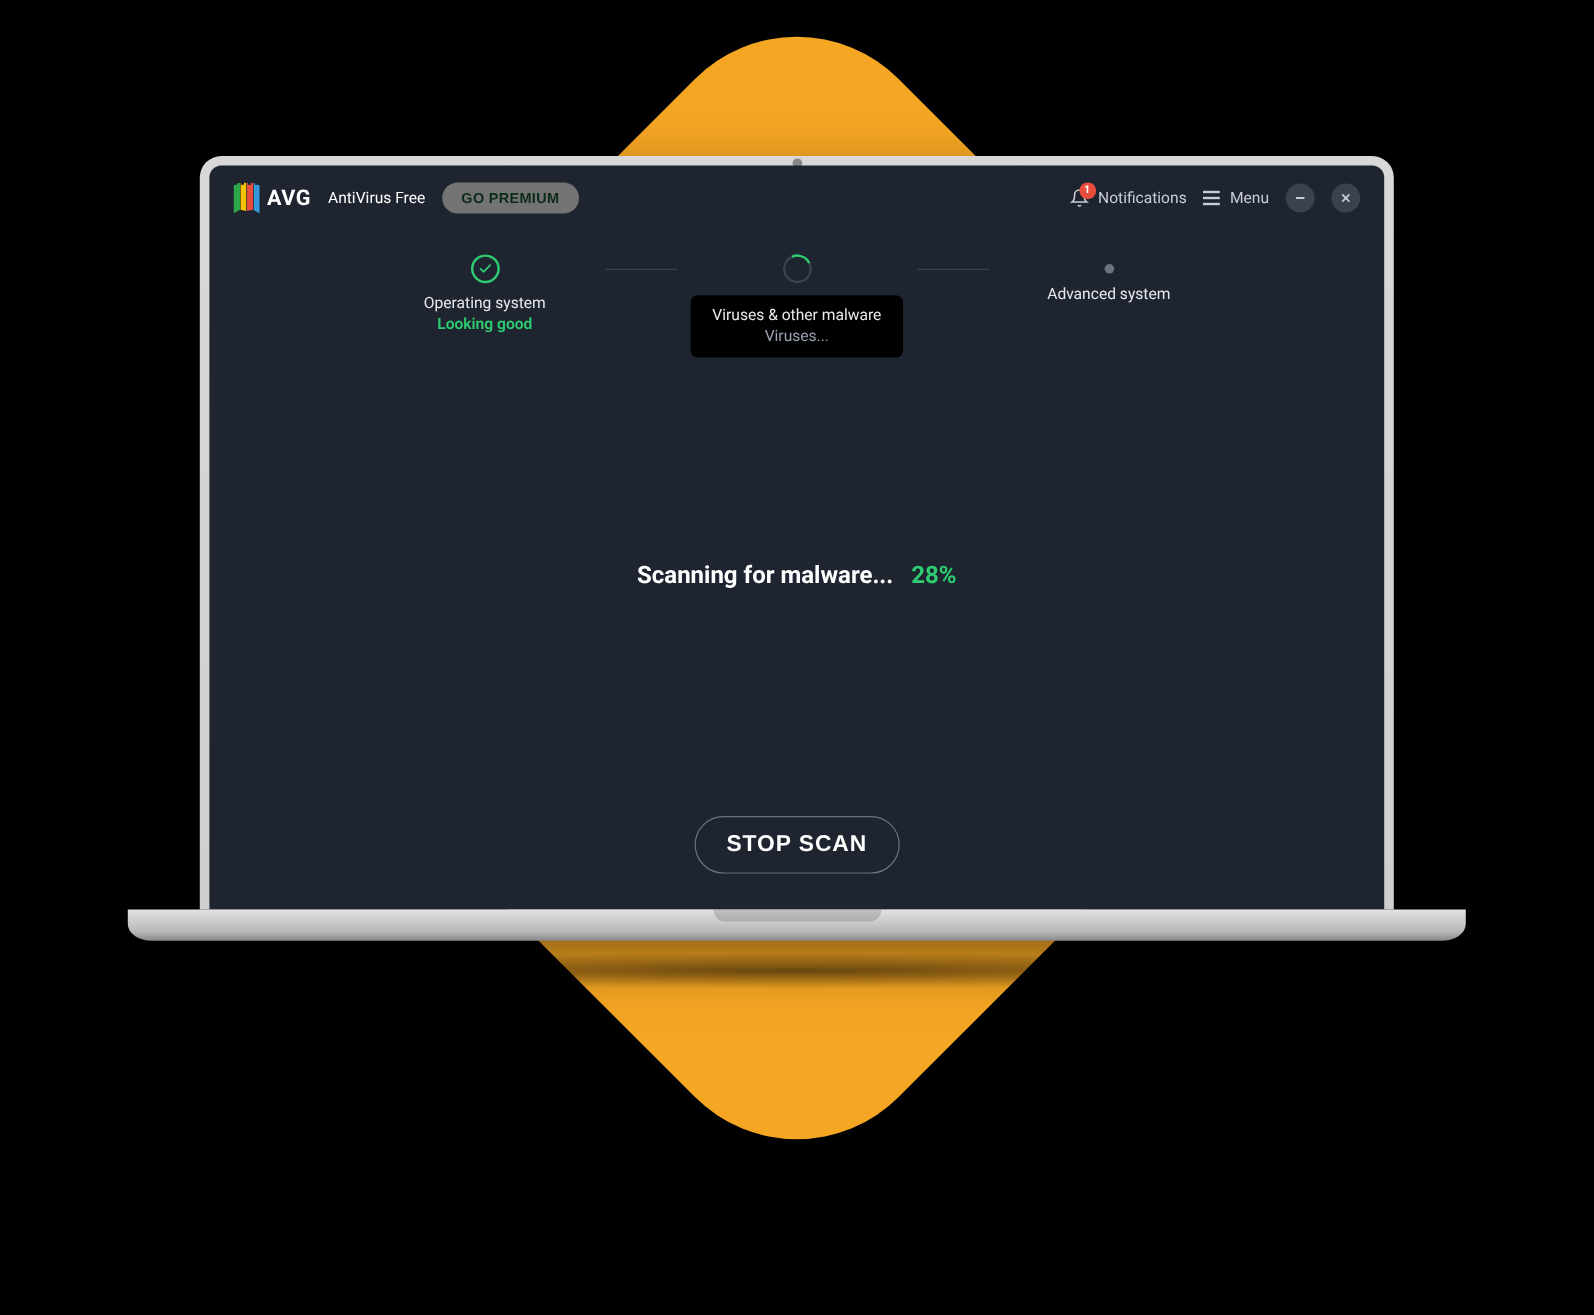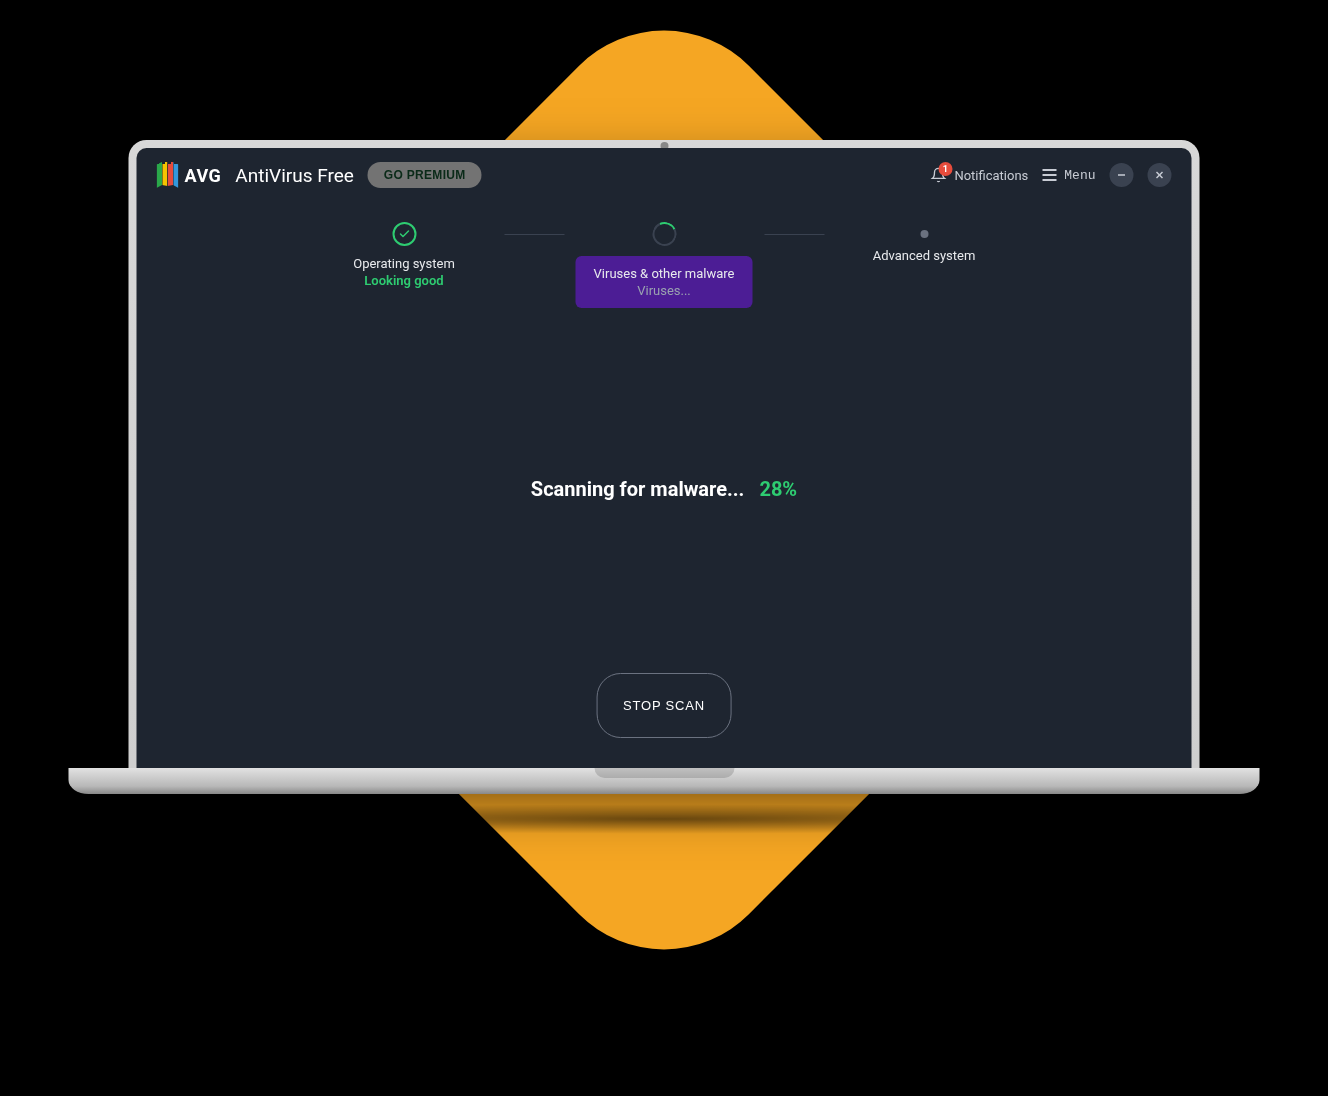--- a/index.html
+++ b/index.html
@@ -17,24 +17,24 @@
   height: 720px;
   background: #f5a623;
   transform: rotate(45deg);
   border-radius: 120px;
   top: 130px;
   left: 50%;
   margin-left: -360px;
 }
 .laptop {
   position: absolute;
-  top: 140px;
+  top: 130px;
   left: 50%;
   transform: translateX(-50%);
-  width: 1071px;
+  width: 995px;
 }
 .screen-bezel {
   background: linear-gradient(180deg, #d8d8d8 0%, #cfcfcf 100%);
   border-radius: 18px 18px 0 0;
   padding: 8px 8px 0 8px;
   box-shadow: 0 30px 60px rgba(0,0,0,0.6);
   position: relative;
 }
 .notch {
   position: absolute;
@@ -110,21 +110,21 @@
   background: repeating-linear-gradient(90deg, #1e2530 0 3px, transparent 3px 6px);
 }
 .brand {
   color: #fff;
   font-weight: 700;
   font-size: 18px;
   letter-spacing: 0.5px;
 }
 .product {
   color: #fff;
-  font-size: 19px;
+  font-size: 13px;
   font-weight: 400;
 }
 .premium-btn {
   background: #737373;
   color: #0a2a18;
   font-weight: 700;
   font-size: 12px;
   padding: 6px 16px;
   border-radius: 14px;
   border: none;
@@ -156,21 +156,20 @@
   border-radius: 50%;
   display: flex; align-items: center; justify-content: center;
 }
 .menu-btn {
   display: flex;
   align-items: center;
   gap: 8px;
   color: #c8ccd4;
   font-size: 13px;
   cursor: pointer;
-  font-family: Liberation Mono, monospace;
 }
 .hamburger {
   display: flex; flex-direction: column; gap: 3px;
 }
 .hamburger span {
   width: 14px; height: 2px; background: #c8ccd4; display: block;
 }
 .circle-btn {
   width: 24px; height: 24px;
   border-radius: 50%;
@@ -223,21 +222,21 @@
 .step-icon.pending {
   width: 8px; height: 8px;
   background: #6b7280;
   margin-top: 8px;
 }
 .step-labels { font-size: 13px; }
 .step-title { color: #e8eaed; display: block; }
 .step-status { color: #9aa3b0; display: block; margin-top: 2px; }
 .step-status.good { color: #2ecc71; font-weight: 600; }
 .step-card {
-  background: #4c1d95;
+  background: #000000;
   padding: 10px 18px;
   border-radius: 6px;
 }
 
 
 .main {
   position: absolute;
   top: 55%;
   left: 0; right: 0;
   transform: translateY(-50%);
@@ -259,24 +258,24 @@
 }
 
 .stop-btn {
   position: absolute;
   bottom: 30px;
   left: 50%;
   transform: translateX(-50%);
   background: transparent;
   border: 1.5px solid #6b7280;
   color: #fff;
-  font-size: 13px;
-  font-weight: 400;
+  font-size: 19px;
+  font-weight: 700;
   letter-spacing: 0.8px;
-  padding: 24px 26px;
+  padding: 12px 26px;
   border-radius: 24px;
   cursor: pointer;
 }
 </style>
 </head>
 <body>
 
 <div class="diamond"></div>
 
 <div class="laptop">

